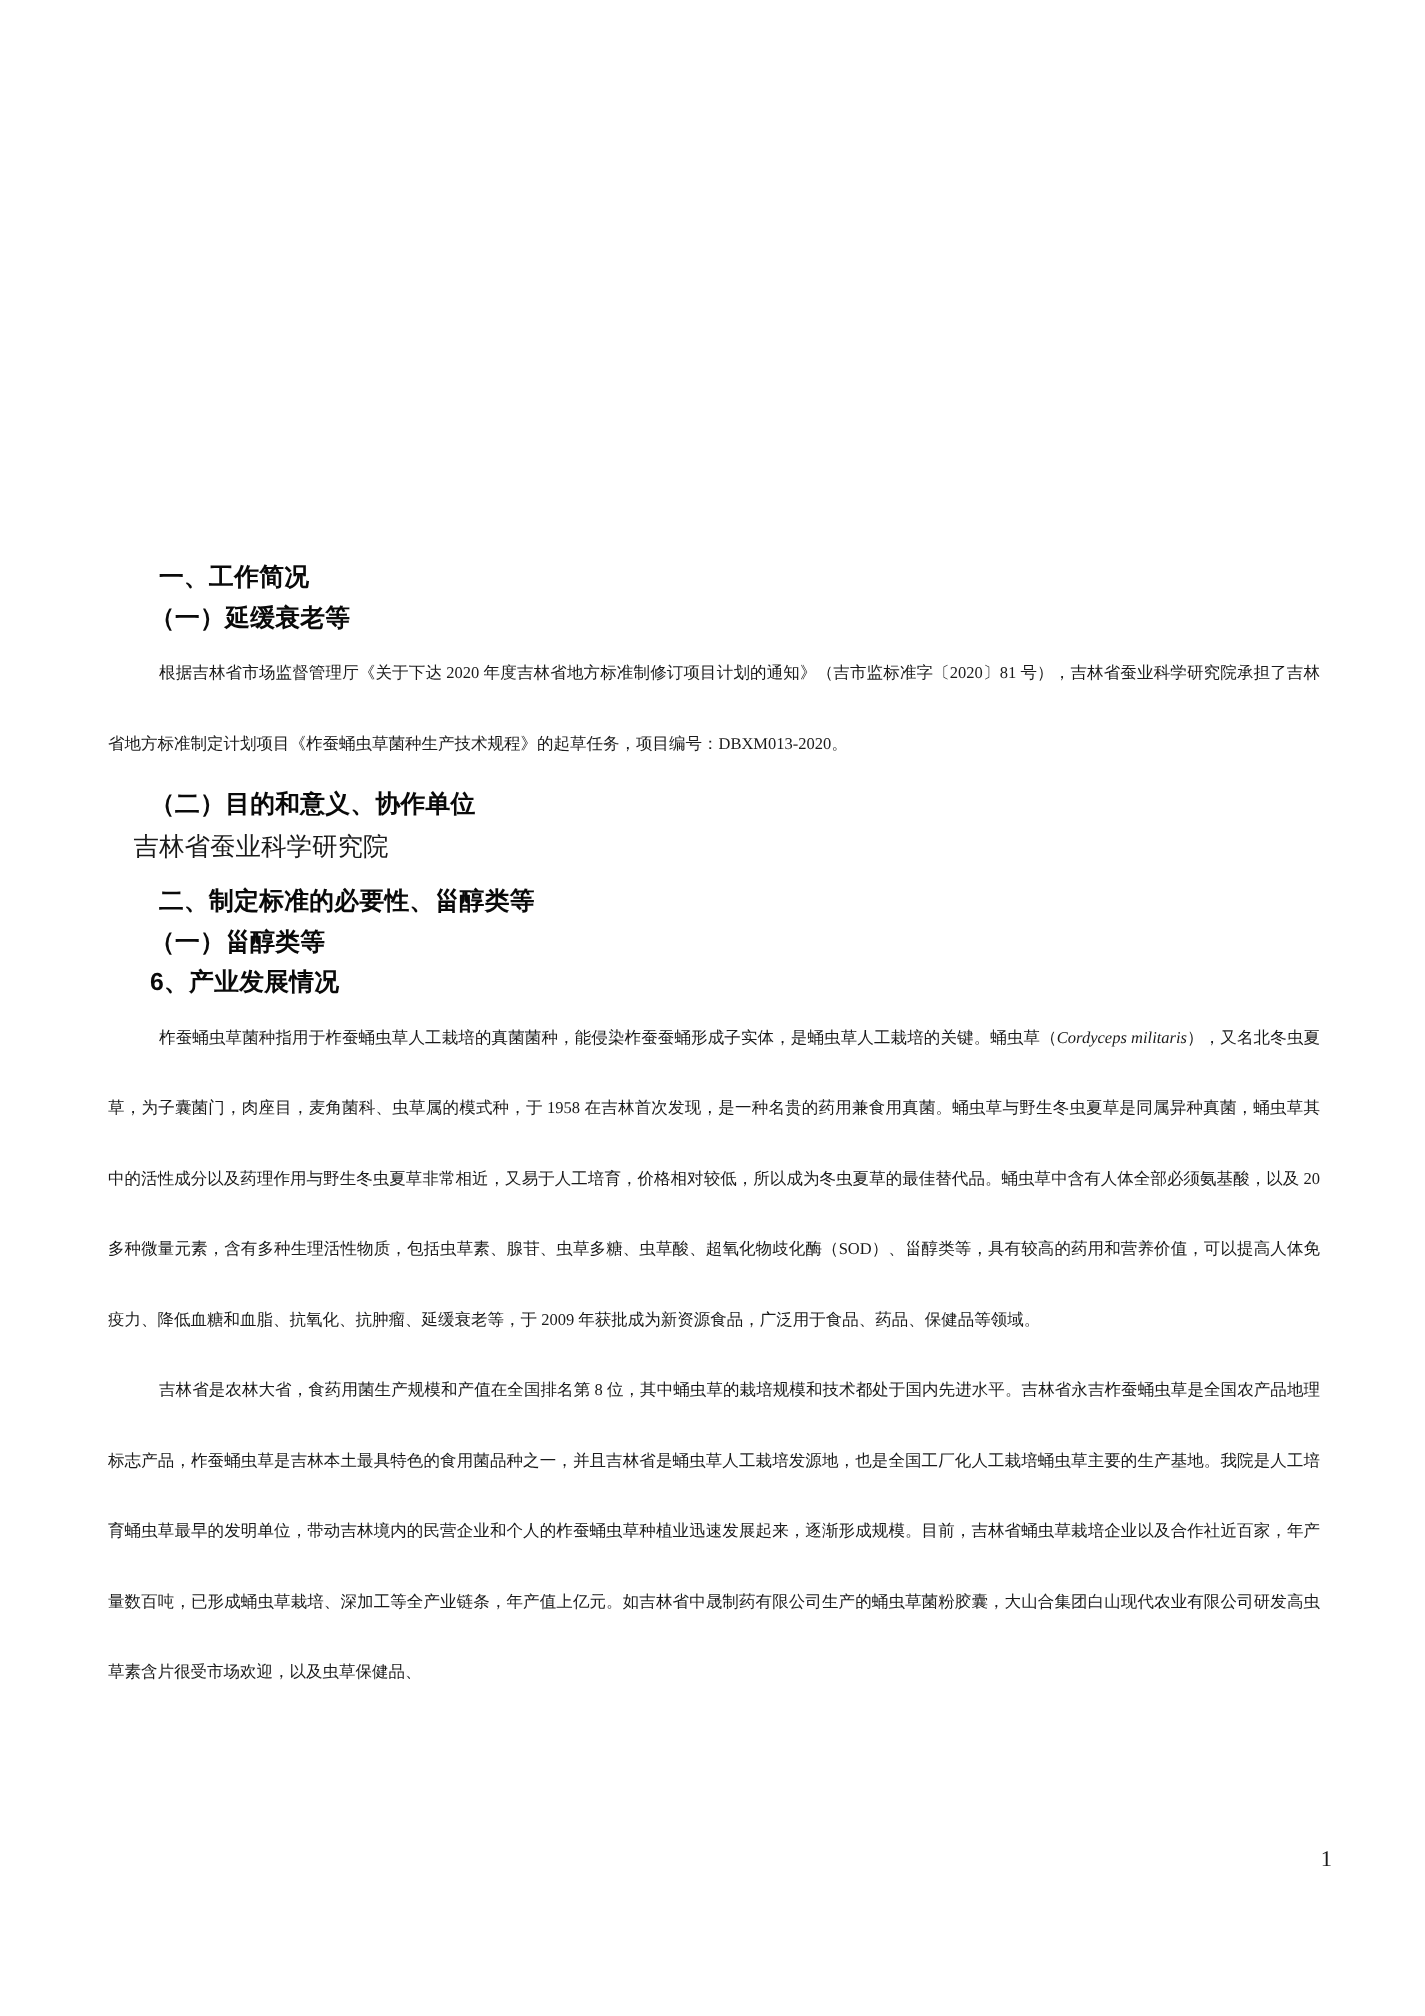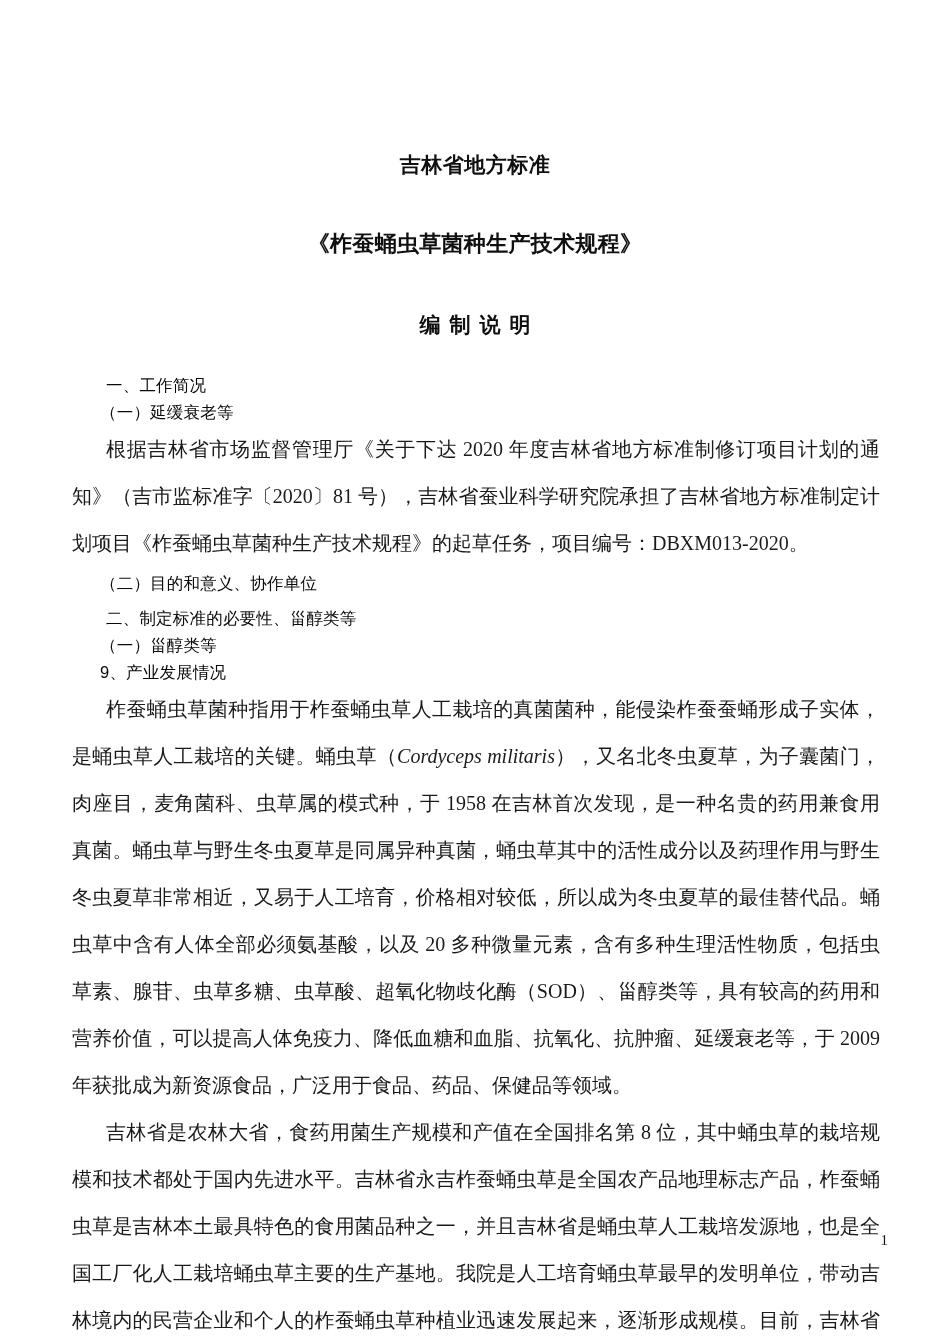--- a/index.html
+++ b/index.html
@@ -57,35 +57,35 @@
     left: 72px;
     top: 372px;
     width: 808px;
   }
 
   
   .h-lvl1,
   .h-lvl2,
   .h-lvl3 {
     font-family: "Liberation Sans", "DejaVu Sans", sans-serif;
-    font-weight: 400;
+    font-weight: 700;
     font-size: 16.5px;
     line-height: 27px;
     color: #0a0a0a;
     letter-spacing: 0.2px;
     white-space: pre;
   }
   .h-lvl1 { padding-left: 34px; }
   .h-lvl2 { padding-left: 28px; }
   .h-lvl3 { padding-left: 28px; }
 
   
   p.body {
     margin: 0;
-    font-size: 20px;
+    font-size: 11px;
     line-height: 47px;
     text-align: justify;
     text-justify: inter-ideograph;
     text-indent: 34px;
     color: #1a1a1a;
     font-family: "Liberation Serif", "DejaVu Serif", serif;
   }
   p.plain {
     margin: 0;
     font-size: 17px;
@@ -109,46 +109,42 @@
     font-size: 15px;
     font-family: "Liberation Serif", "DejaVu Serif", serif;
     color: #1a1a1a;
   }
 </style>
 </head>
 <body>
 
 <div class="page">
 
-  <div class="title-block">
-    <div class="doc-title-1">吉林省地方标准</div>
-    <div class="doc-title-2">《柞蚕蛹虫草菌种生产技术规程》</div>
-    <div class="doc-title-3">编制说明</div>
-  </div>
 
   <div class="content">
 
     <div class="h-lvl1">一、工作简况</div>
 
     <div class="h-lvl2">（一）延缓衰老等</div>
 
     <p class="body">根据吉林省市场监督管理厅《关于下达 2020 年度吉林省地方标准制修订项目计划的通知》（吉市监标准字〔2020〕81 号），吉林省蚕业科学研究院承担了吉林省地方标准制定计划项目《柞蚕蛹虫草菌种生产技术规程》的起草任务，项目编号：DBXM013-2020。</p>
 
     <div class="gap-sm"></div>
 
     <div class="h-lvl2">（二）目的和意义、协作单位</div>
 
+    <p class="plain">吉林省蚕业科学研究院</p>
 
     <div class="gap-md"></div>
 
     <div class="h-lvl1">二、制定标准的必要性、甾醇类等</div>
 
     <div class="h-lvl2">（一）甾醇类等</div>
 
-    <div class="h-lvl3">9、产业发展情况</div>
+    <div class="h-lvl3">6、产业发展情况</div>
 
     <p class="body"><span>柞蚕蛹虫草菌种指用于柞蚕蛹虫草人工栽培的真菌菌种，能侵染柞蚕蚕蛹形成子实体，是蛹虫草人工栽培的关键。蛹虫草（</span><span class="sci-name">Cordyceps militaris</span><span>），又名北冬虫夏草，为子囊菌门，肉座目，麦角菌科、虫草属的模式种，于 1958 在吉林首次发现，是一种名贵的药用兼食用真菌。蛹虫草与野生冬虫夏草是同属异种真菌，蛹虫草其中的活性成分以及药理作用与野生冬虫夏草非常相近，又易于人工培育，价格相对较低，所以成为冬虫夏草的最佳替代品。蛹虫草中含有人体全部必须氨基酸，以及 20 多种微量元素，含有多种生理活性物质，包括虫草素、腺苷、虫草多糖、虫草酸、超氧化物歧化酶（SOD）、甾醇类等，具有较高的药用和营养价值，可以提高人体免疫力、降低血糖和血脂、抗氧化、抗肿瘤、延缓衰老等，于 2009 年获批成为新资源食品，广泛用于食品、药品、保健品等领域。</span></p>
 
     <p class="body">吉林省是农林大省，食药用菌生产规模和产值在全国排名第 8 位，其中蛹虫草的栽培规模和技术都处于国内先进水平。吉林省永吉柞蚕蛹虫草是全国农产品地理标志产品，柞蚕蛹虫草是吉林本土最具特色的食用菌品种之一，并且吉林省是蛹虫草人工栽培发源地，也是全国工厂化人工栽培蛹虫草主要的生产基地。我院是人工培育蛹虫草最早的发明单位，带动吉林境内的民营企业和个人的柞蚕蛹虫草种植业迅速发展起来，逐渐形成规模。目前，吉林省蛹虫草栽培企业以及合作社近百家，年产量数百吨，已形成蛹虫草栽培、深加工等全产业链条，年产值上亿元。如吉林省中晟制药有限公司生产的蛹虫草菌粉胶囊，大山合集团白山现代农业有限公司研发高虫草素含片很受市场欢迎，以及虫草保健品、</p>
 
   </div>
 
   <div class="page-number">1</div>
 
 </div>

